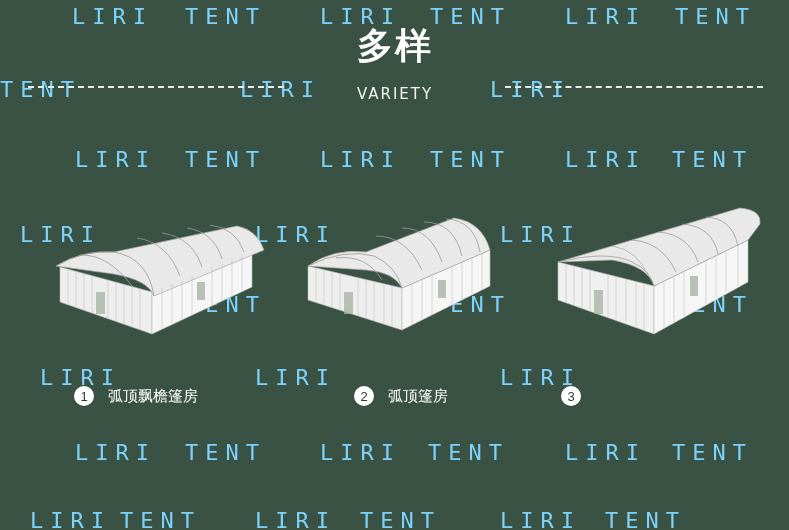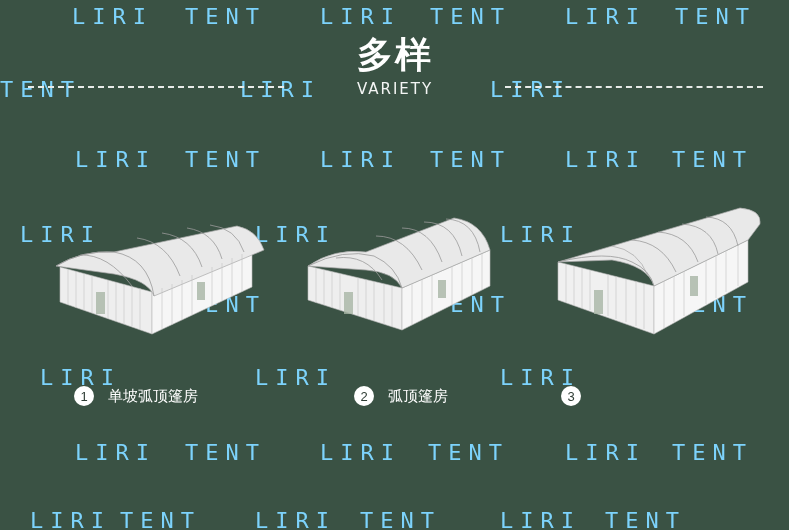--- a/index.html
+++ b/index.html
@@ -18,28 +18,28 @@
       letter-spacing: 7px;
       color: #7dd3fc;
     }
     .dash-line {
       position: absolute; top: 86px; height: 0;
       border-top: 2px dashed #e8ece9;
     }
     .dash-left { left: 28px; width: 256px; }
     .dash-right { left: 505px; width: 258px; }
     .title-block {
-      position: absolute; left: 340px; top: 32px; width: 110px;
+      position: absolute; left: 340px; top: 23px; width: 110px;
       text-align: center; color: #ffffff;
     }
     .title-cn {
       font-size: 36px; font-weight: bold; line-height: 46px; letter-spacing: 2px;
     }
     .title-en {
-      font-size: 15px; letter-spacing: 2px; margin-top: 2px; color: #f3f5f4;
+      font-size: 15px; letter-spacing: 2px; margin-top: 16px; color: #f3f5f4;
     }
     .tent { position: absolute; }
     .label {
       position: absolute; top: 386px; display: flex; align-items: center;
       color: #ffffff; font-size: 15px;
     }
     .badge {
       width: 20px; height: 20px; border-radius: 50%; background: #ffffff;
       color: #2f3d35; font-size: 13px; display: flex; align-items: center;
       justify-content: center; margin-right: 14px; font-family: "Liberation Sans", sans-serif;
@@ -200,21 +200,21 @@
     <line x1="164" y1="52" x2="164" y2="94"></line>
       <line x1="174" y1="47" x2="174" y2="88"></line>
     <line x1="186" y1="41" x2="186" y2="82"></line>
   </g>
   <rect x="42" y="86" width="9" height="24" fill="#a7b5a5" opacity="0.8"></rect>
   <rect x="138" y="72" width="8" height="20" fill="#a7b5a5" opacity="0.8"></rect>
 </svg>
 
 <div class="label" style="left:74px">
   <span class="badge">1</span>
-  <span>单坡弧顶篷房</span>
+  <span>弧顶飘檐篷房</span>
 </div>
 <div class="label" style="left:354px">
   <span class="badge">2</span>
   <span>弧顶篷房</span>
 </div>
 <div class="label" style="left:561px">
   <span class="badge">3</span>
 </div>
 
 </body></html>

